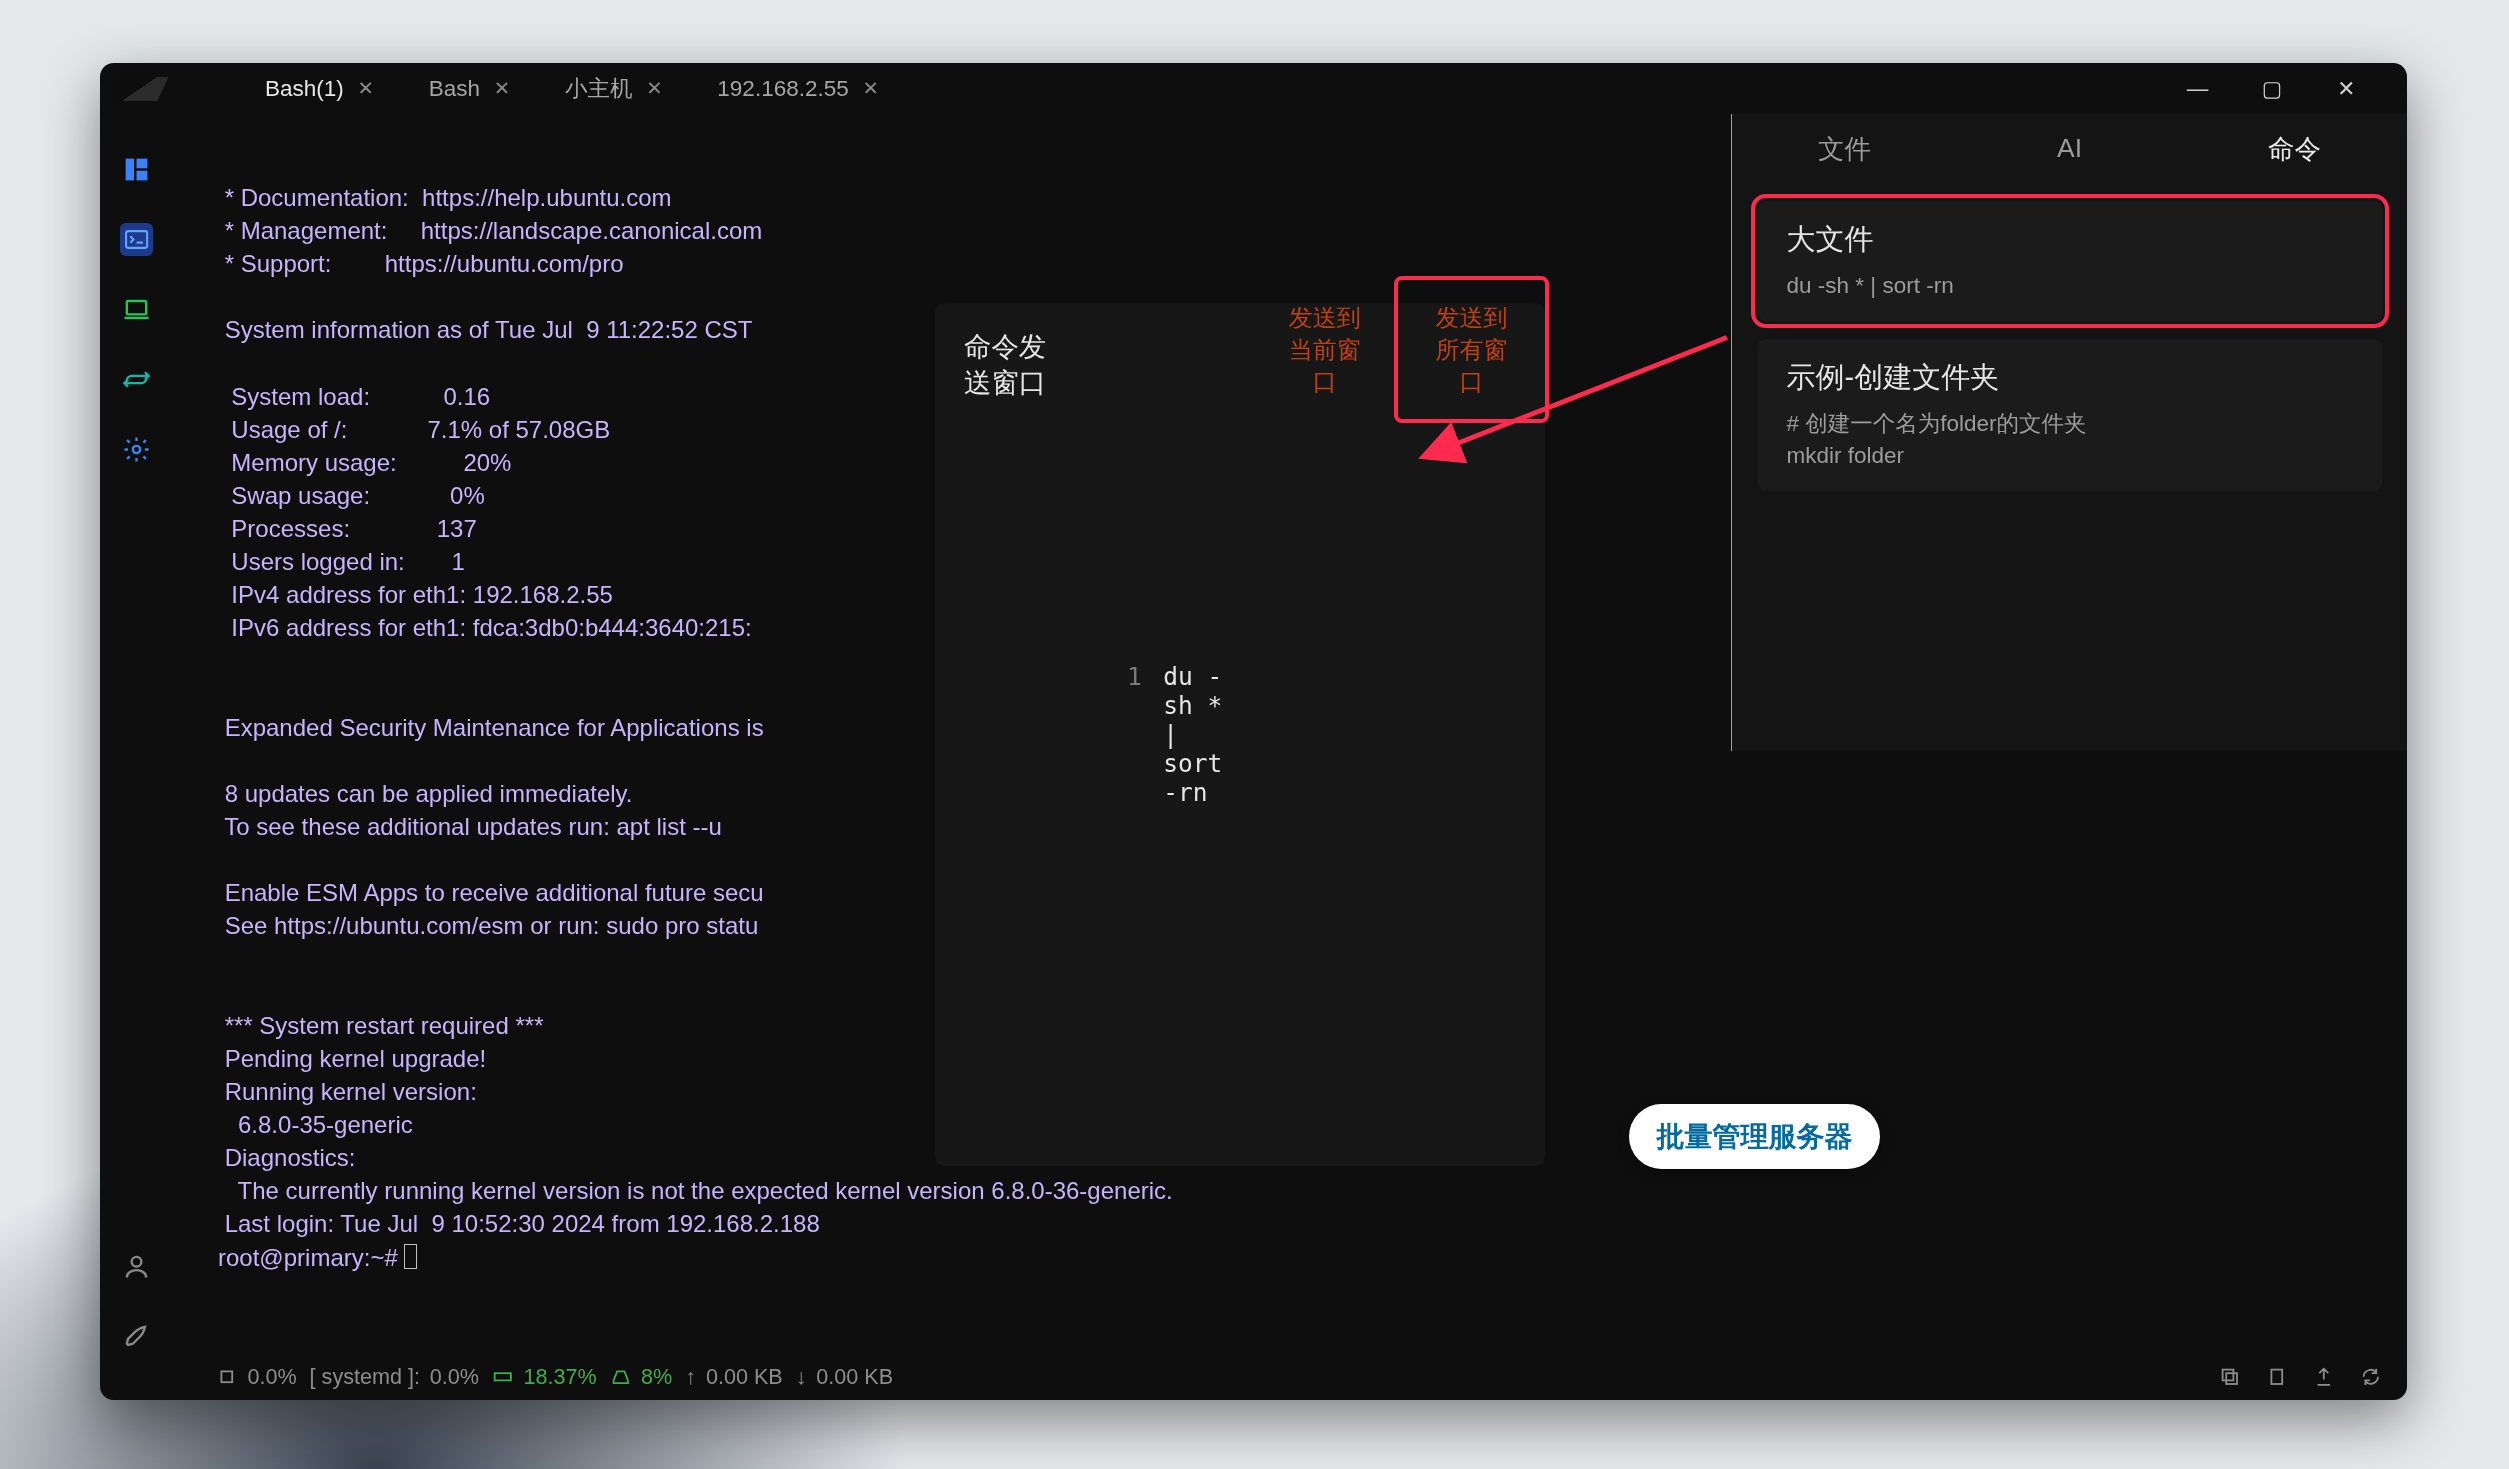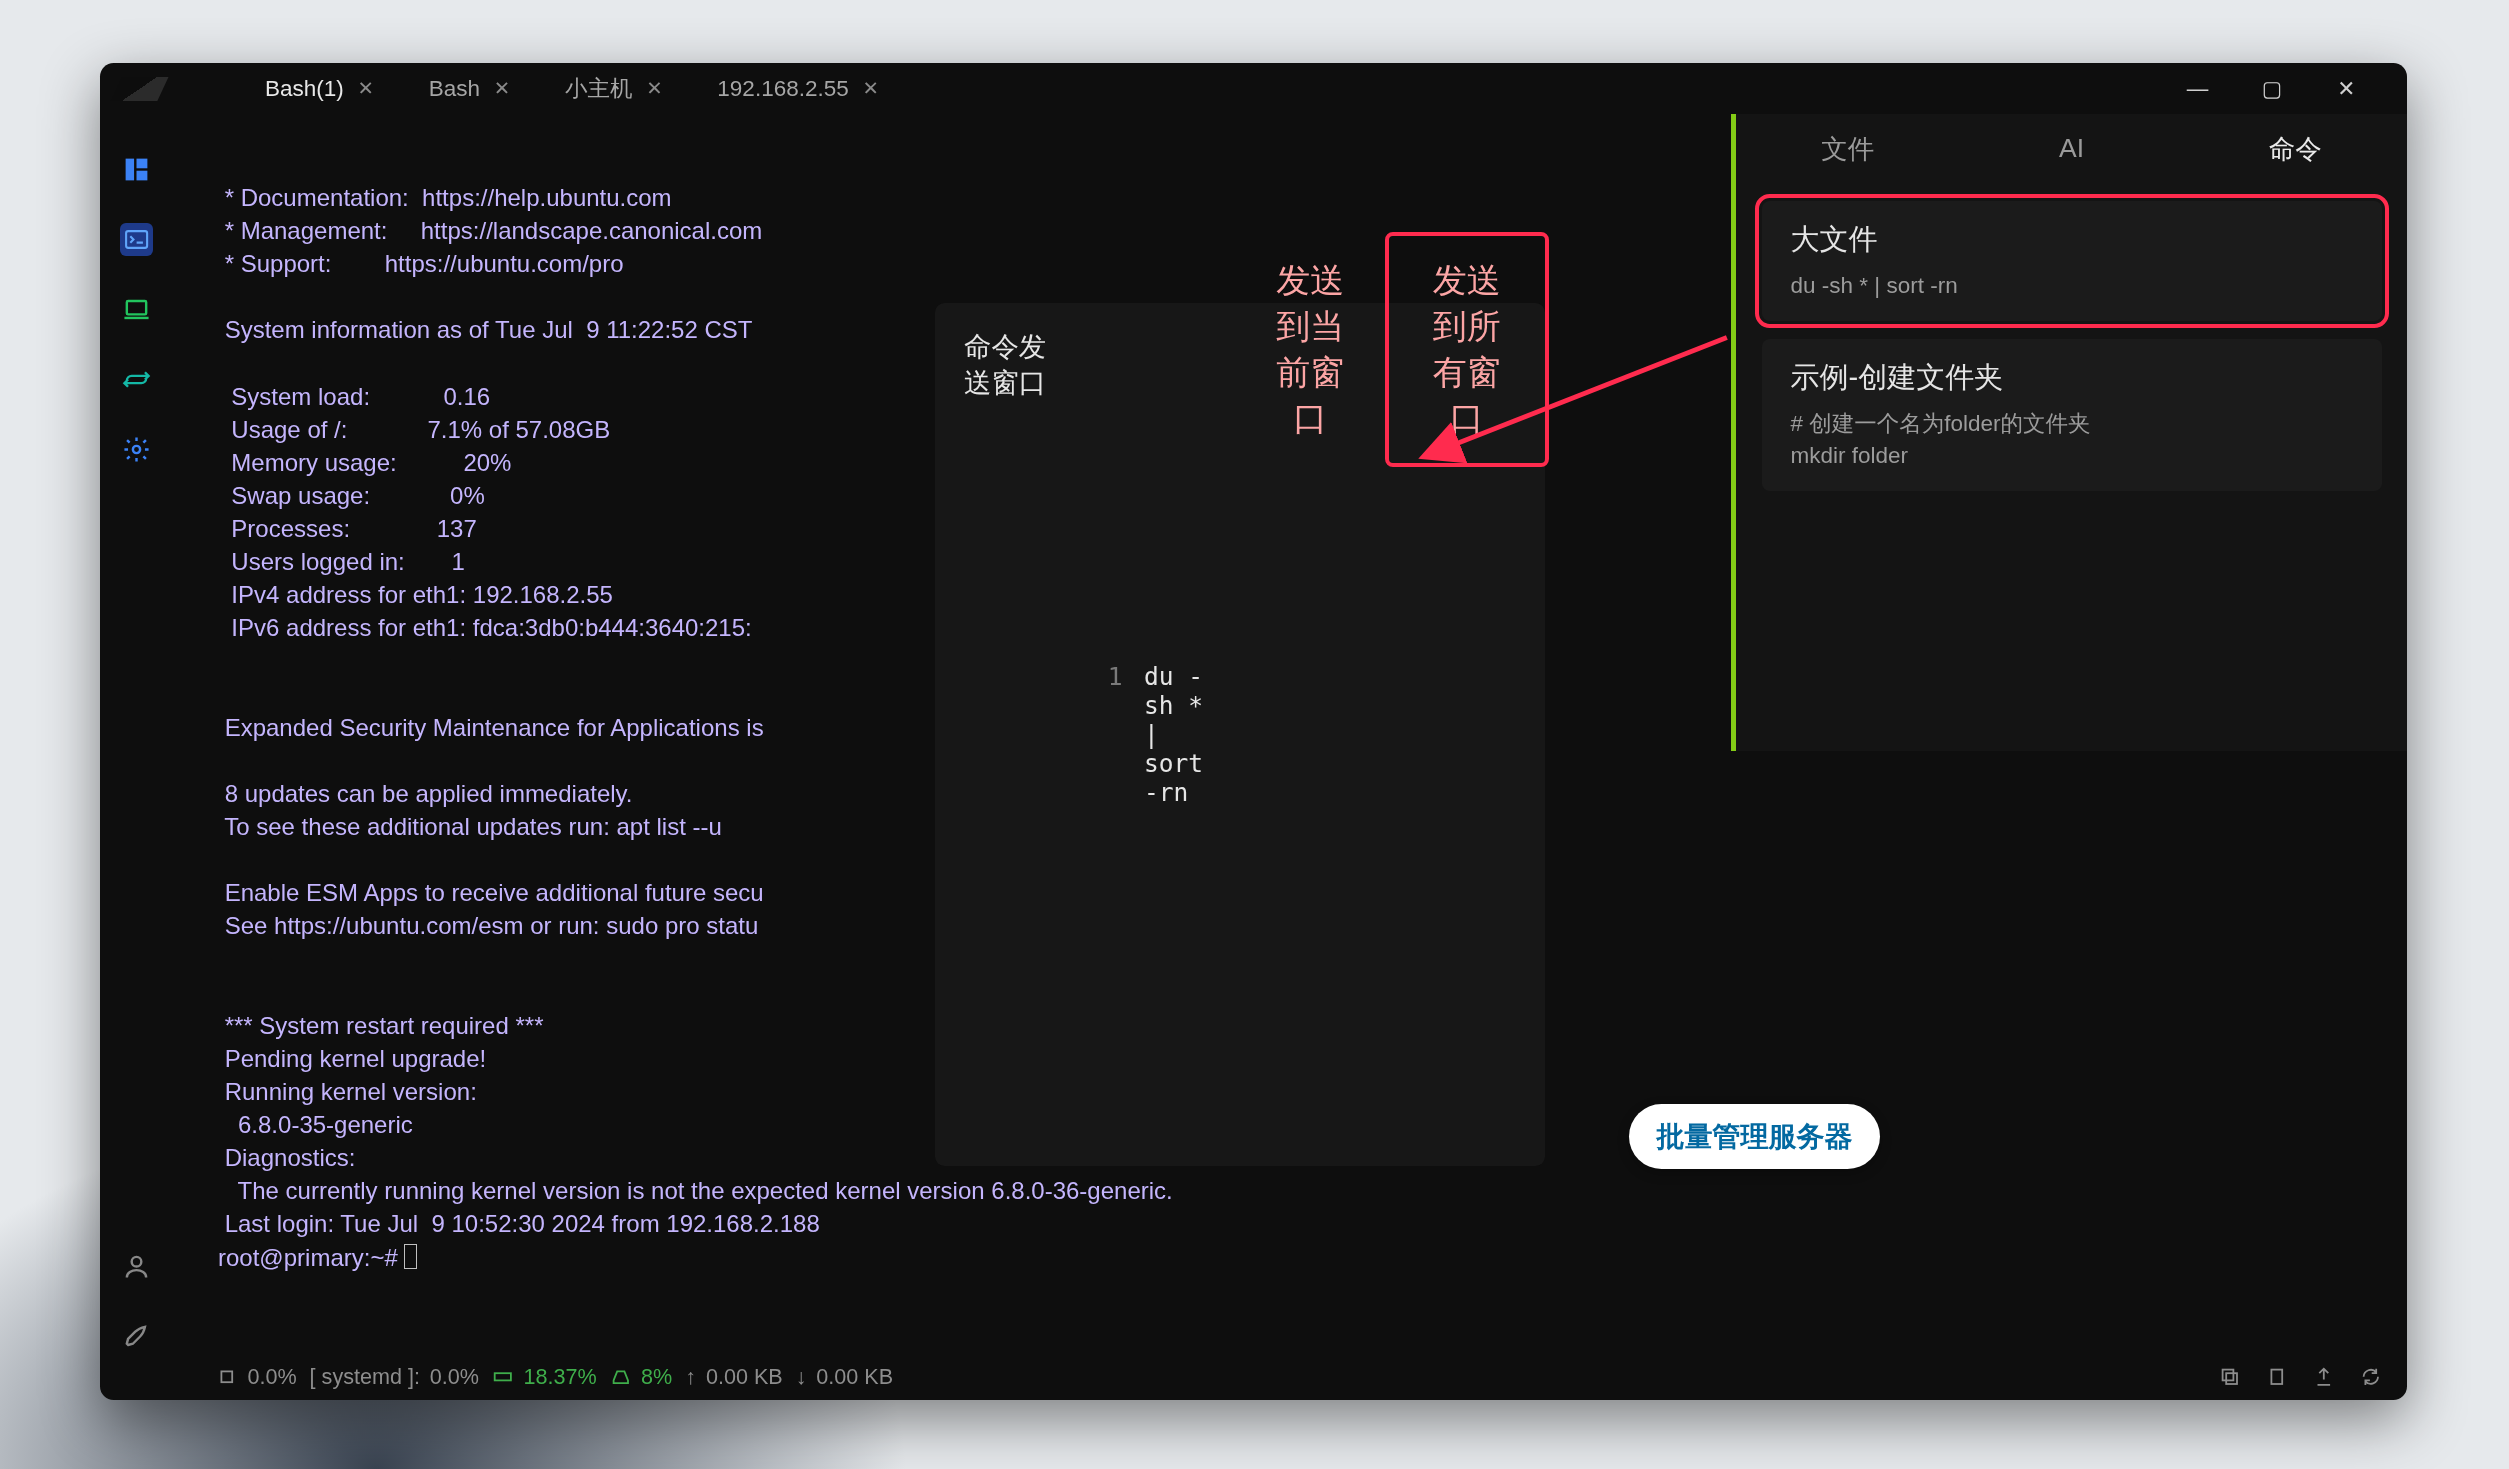--- a/index.html
+++ b/index.html
@@ -95,21 +95,21 @@
   .statusbar .green { color:#3fae4b; }
   .statusbar .right { margin-left:auto; display:flex; gap:25.5px; }
   .statusbar svg { width:21.6px; height:21.6px; fill:#8d8d8d; }
 
   
   .side-panel {
     position: absolute;
     right: 0; top: 51px;
     width: 676px; height: 637px;
     background: #141414;
-    border-left: 5px solid #84cc16;
+    border-left: 1px solid #84cc16;
   }
   .side-tabs {
     display:flex; height:69px; align-items:center;
   }
   .side-tabs div {
     flex:1; text-align:center; font-size:26.5px; color:#9a9a9a; cursor:pointer;
   }
   .side-tabs div.active { color:#eaeaea; }
   .side-content { padding: 11.8px 25.5px; }
   .cmd-card {
@@ -137,22 +137,22 @@
   }
   .dialog-title { font-size:27.4px; color:#e6e6e6; padding:25.5px 29px 0; }
   .dialog-body  { flex:1; display:flex; align-items:center; }
   .code-line { display:flex; gap:21.6px; padding:0 29px; font-family:"Consolas",monospace; }
   .code-line .ln { color:#7a7a7a; font-size:24.5px; }
   .code-line .code { color:#e6e6e6; font-size:24.5px; }
   .dialog-actions {
     display:flex; height:93px; align-items:center; justify-content:space-around;
   }
   .dialog-actions button {
-    background:transparent; border:none; color:#fca5a5;
-    font-size:34px; padding:21.6px 31px; cursor:pointer;
+    background:transparent; border:none; color:#c2410c;
+    font-size:24px; padding:21.6px 31px; cursor:pointer;
   }
   .dialog-actions button.boxed {
     outline:4.9px solid #ff2b4e; border-radius:3.9px;
   }
 
   
   .bubble {
     position:absolute;
     background:#fff; color:#0369a1;
     font-size:28px; font-weight:600;

